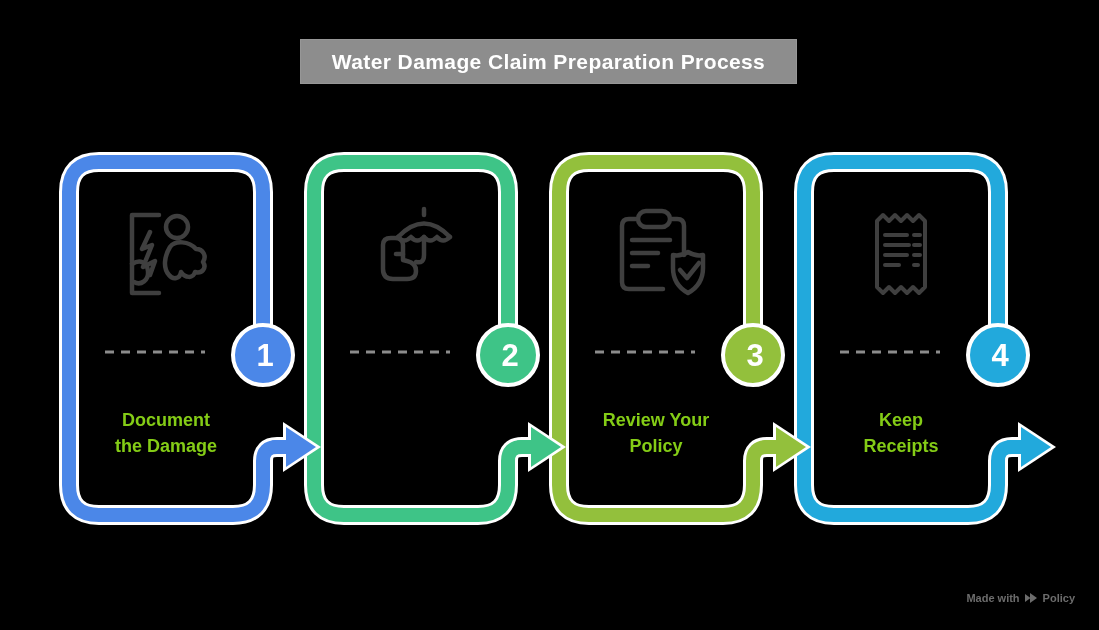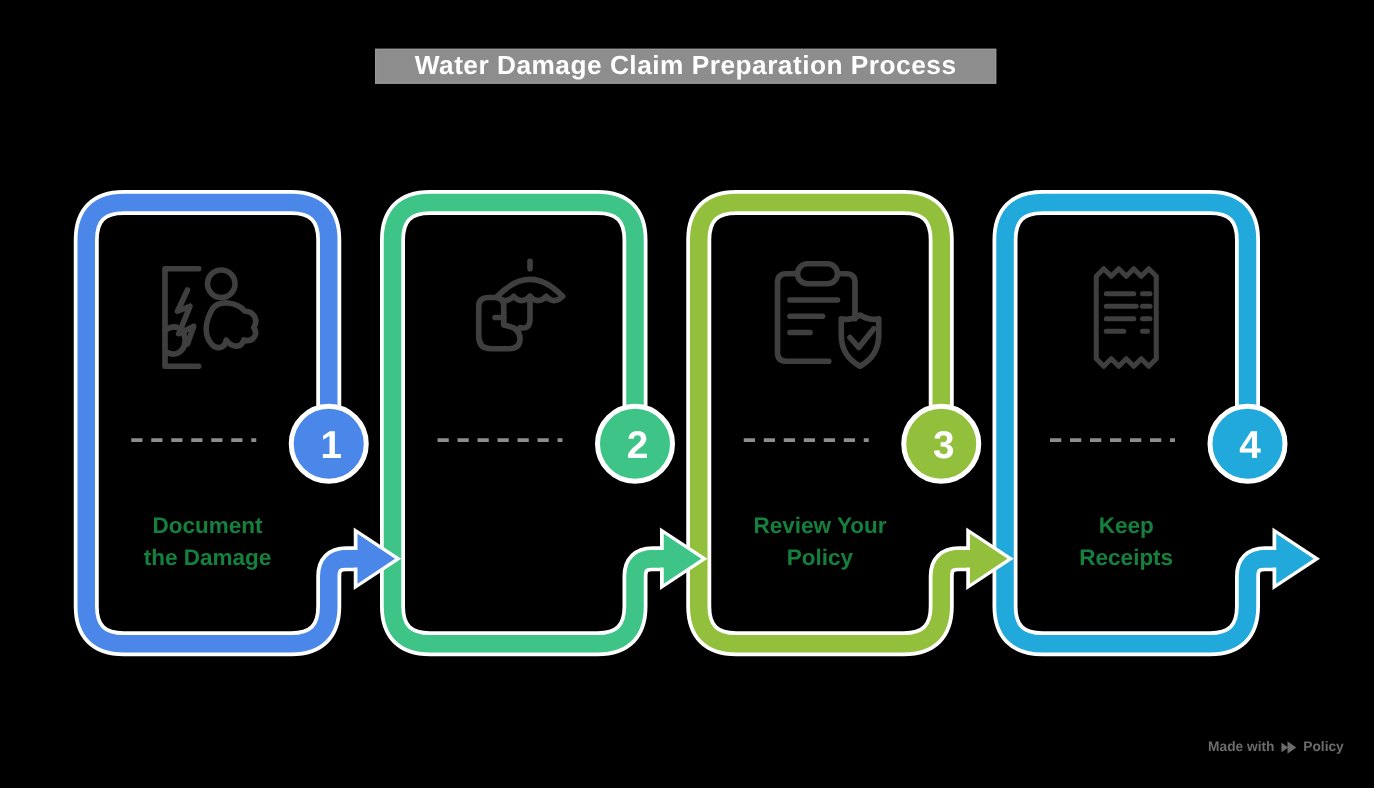--- a/index.html
+++ b/index.html
@@ -1,30 +1,30 @@
 <!DOCTYPE html>
 <html><head>
 <meta charset="utf-8">
 <style>
   html,body{margin:0;padding:0;background:#000;}
   #stage{
     position:relative;width:1099px;height:630px;background:#000;overflow:hidden;
     font-family:"Liberation Sans","DejaVu Sans",sans-serif;
   }
   .title-banner{
-    position:absolute;left:300px;top:39px;width:497px;height:28px;
+    position:absolute;left:300px;top:39px;width:497px;height:45px;
     background:#8d8d8d;border:1px solid #979797;box-sizing:border-box;
     display:flex;align-items:center;justify-content:center;
   }
   .title-banner span{
     color:#fff;font-size:21px;font-weight:bold;letter-spacing:.4px;white-space:nowrap;
   }
   .step-label{
     position:absolute;top:407px;width:160px;text-align:center;
-    color:#15803d;font-size:18px;font-weight:bold;line-height:26px;
+    color:#84cc16;font-size:18px;font-weight:bold;line-height:26px;
     white-space:pre-line;
   }
   #diagram{position:absolute;left:0;top:0;}
   .halo{fill:none;stroke:#fff;stroke-width:20;stroke-linecap:round;stroke-linejoin:round;}
   .flow{fill:none;stroke-width:14;stroke-linecap:round;stroke-linejoin:round;}
   .arm{fill:none;stroke-width:14;stroke-linecap:round;}
   .dash{stroke:#8c8c8c;stroke-width:3;stroke-dasharray:9 7;}
   .badge{stroke:#fff;stroke-width:4;}
   .badge-num{fill:#fff;font-family:"Liberation Sans","DejaVu Sans",sans-serif;
     font-size:31px;font-weight:bold;text-anchor:middle;}

